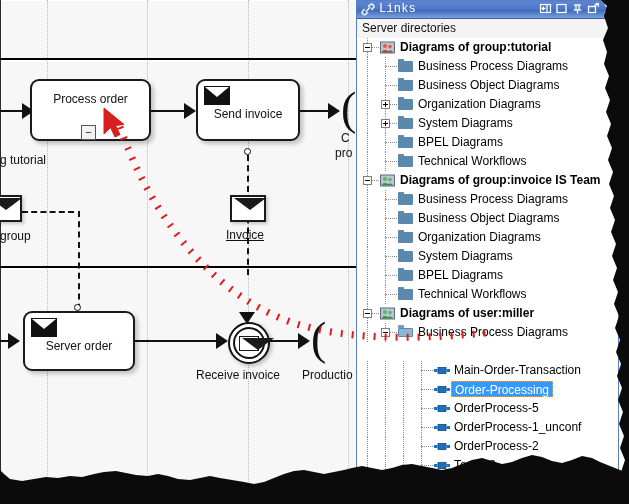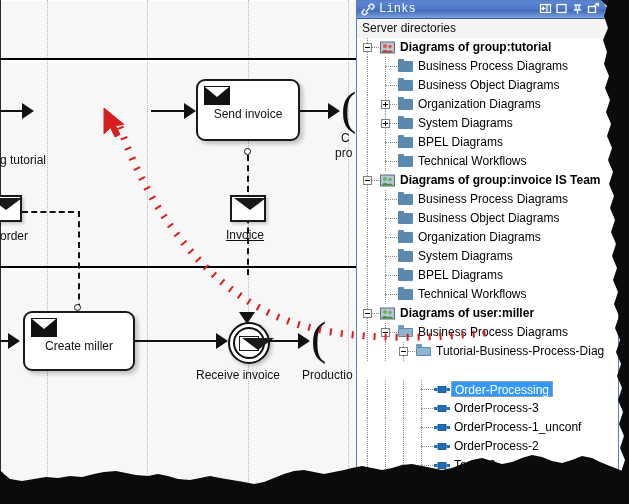--- a/index.html
+++ b/index.html
@@ -128,20 +128,24 @@
     <div class="gridline" style="left:147px;"></div>
     <div class="gridline" style="left:248px;"></div>
     <div class="gridline" style="left:348px;"></div>
 
     <div class="lane-sep" style="top:58px;"></div>
     <div class="lane-sep" style="top:266px;"></div>
 
     <div class="flow" style="left:0px;top:110px;width:22px;"></div>
     <div class="arrowhead" style="left:22px;top:103px;"></div>
 
+    <div class="task" style="left:30px;top:79px;width:121px;height:62px;">
+      <div class="task-label" style="top:11px;">Process order</div>
+      <div class="task-marker" style="left:49px;top:44px;">−</div>
+    </div>
 
     <div class="flow" style="left:151px;top:110px;width:33px;"></div>
     <div class="arrowhead" style="left:184px;top:103px;"></div>
 
     <div class="task" style="left:196px;top:79px;width:104px;height:62px;">
       <div class="env-filled" style="left:6px;top:5px;"></div>
       <div class="task-label" style="top:26px;">Send invoice</div>
     </div>
 
     <div class="flow" style="left:300px;top:110px;width:28px;"></div>
@@ -151,37 +155,37 @@
     <div class="canvas-text" style="left:0px;top:153px;">g tutorial</div>
     <div class="canvas-text" style="left:341px;top:131px;">C</div>
     <div class="canvas-text" style="left:335px;top:146px;">pro</div>
 
     <div class="assoc-dot" style="left:244px;top:148px;"></div>
     <div class="dash-v" style="left:247px;top:155px;height:120px;"></div>
 
     <div class="env-out" style="left:-14px;top:195px;width:36px;height:27px;">
       <div class="env-out-inner"></div>
     </div>
-    <div class="canvas-text" style="left:0px;top:229px;">order</div>
+    <div class="canvas-text" style="left:0px;top:229px;">group</div>
     <div class="dash-h" style="left:22px;top:211px;width:52px;"></div>
     <div class="dash-v" style="left:78px;top:211px;height:140px;"></div>
 
     <div class="env-out" style="left:230px;top:195px;width:36px;height:27px;">
       <div class="env-out-inner"></div>
     </div>
     <div class="canvas-text" style="left:226px;top:228px;text-decoration:underline;">Invoice</div>
 
     <div class="flow" style="left:0px;top:340px;width:8px;"></div>
     <div class="arrowhead" style="left:8px;top:333px;"></div>
 
     <div class="assoc-dot" style="left:74px;top:304px;"></div>
 
     <div class="task" style="left:23px;top:311px;width:112px;height:60px;">
       <div class="env-filled" style="left:6px;top:5px;"></div>
-      <div class="task-label" style="top:26px;">Create miller</div>
+      <div class="task-label" style="top:26px;">Server order</div>
     </div>
 
     <div class="flow" style="left:135px;top:340px;width:81px;"></div>
     <div class="arrowhead" style="left:216px;top:333px;"></div>
 
     <div class="assoc-tri-b" style="left:239px;top:312px;"></div>
 
     <div class="int-event" style="left:228px;top:322px;">
       <div class="int-event-in"></div>
       <div class="env-out" style="left:9px;top:12px;width:20px;height:15px;box-shadow:none;border-width:1.5px;">
@@ -380,56 +384,60 @@
           <div class="row-label bold" style="left: 43px;">Diagrams of user:miller</div>
         </div>
         <div class="row" style="top: 285px;">
           <div class="elbow" style="left: 10px; top: 0px; height: 19px;"></div>
           <div class="elbow" style="left: 28px; top: 0px; height: 19px;"></div>
           <div class="elbow-h" style="left: 28px; top: 9px; width: 12px;"></div>
           <div class="toggle" style="left: 24px;"></div>
           <div class="folder fold-open" style="left: 41px;"></div>
           <div class="row-label" style="left: 61px;">Business Process Diagrams</div>
         </div>
-        <div class="row" style="top: 304px;">
-          <div class="elbow" style="left: 10px; top: 0px; height: 19px;"></div>
-          <div class="elbow" style="left: 28px; top: 0px; height: 19px;"></div>
-          <div class="elbow" style="left: 46px; top: 0px; height: 19px;"></div>
-          <div class="elbow-h" style="left: 46px; top: 9px; width: 12px;"></div>
-          <div class="toggle" style="left: 42px;"></div>
-          <div class="folder fold-open" style="left: 59px;"></div>
-          <div class="row-label" style="left: 79px;">Tutorial-Business-Process-Diag</div>
-        </div>
-        <div class="row" style="top: 342px;">
+        <div class="row" style="top: 323px;">
           <div class="elbow" style="left: 10px; top: 0px; height: 19px;"></div>
           <div class="elbow" style="left: 28px; top: 0px; height: 19px;"></div>
           <div class="elbow" style="left: 46px; top: 0px; height: 19px;"></div>
           <div class="elbow" style="left: 64px; top: 0px; height: 19px;"></div>
           <div class="elbow-h" style="left: 64px; top: 9px; width: 12px;"></div>
           <svg class="diag-icon" viewBox="0 0 16 7" style="left: 77px;">
             <rect x="4" y="0.5" width="8" height="6" fill="#1c6fb8" stroke="#0d4a80" stroke-width="0.8"></rect>
             <rect x="0" y="2" width="3.5" height="3" fill="#1c6fb8"></rect>
             <rect x="12.5" y="2" width="3.5" height="3" fill="#1c6fb8"></rect>
           </svg>
-          <div class="sel" style="left: 94px; width: 102px;">
-            <div class="row-label" style="left: 3px; top: 1px;">Order-Processing</div>
-          </div>
-        </div>
-        <div class="row" style="top: 361px;">
+          <div class="row-label" style="left: 97px;">Main-Order-Transaction</div>
+        </div>
+        <div class="row" style="top: 342px;">
           <div class="elbow" style="left: 10px; top: 0px; height: 19px;"></div>
           <div class="elbow" style="left: 28px; top: 0px; height: 19px;"></div>
           <div class="elbow" style="left: 46px; top: 0px; height: 19px;"></div>
           <div class="elbow" style="left: 64px; top: 0px; height: 19px;"></div>
           <div class="elbow-h" style="left: 64px; top: 9px; width: 12px;"></div>
           <svg class="diag-icon" viewBox="0 0 16 7" style="left: 77px;">
             <rect x="4" y="0.5" width="8" height="6" fill="#1c6fb8" stroke="#0d4a80" stroke-width="0.8"></rect>
             <rect x="0" y="2" width="3.5" height="3" fill="#1c6fb8"></rect>
             <rect x="12.5" y="2" width="3.5" height="3" fill="#1c6fb8"></rect>
           </svg>
-          <div class="row-label" style="left: 97px;">OrderProcess-3</div>
+          <div class="sel" style="left: 94px; width: 102px;">
+            <div class="row-label" style="left: 3px; top: 1px;">Order-Processing</div>
+          </div>
+        </div>
+        <div class="row" style="top: 361px;">
+          <div class="elbow" style="left: 10px; top: 0px; height: 19px;"></div>
+          <div class="elbow" style="left: 28px; top: 0px; height: 19px;"></div>
+          <div class="elbow" style="left: 46px; top: 0px; height: 19px;"></div>
+          <div class="elbow" style="left: 64px; top: 0px; height: 19px;"></div>
+          <div class="elbow-h" style="left: 64px; top: 9px; width: 12px;"></div>
+          <svg class="diag-icon" viewBox="0 0 16 7" style="left: 77px;">
+            <rect x="4" y="0.5" width="8" height="6" fill="#1c6fb8" stroke="#0d4a80" stroke-width="0.8"></rect>
+            <rect x="0" y="2" width="3.5" height="3" fill="#1c6fb8"></rect>
+            <rect x="12.5" y="2" width="3.5" height="3" fill="#1c6fb8"></rect>
+          </svg>
+          <div class="row-label" style="left: 97px;">OrderProcess-5</div>
         </div>
         <div class="row" style="top: 380px;">
           <div class="elbow" style="left: 10px; top: 0px; height: 19px;"></div>
           <div class="elbow" style="left: 28px; top: 0px; height: 19px;"></div>
           <div class="elbow" style="left: 46px; top: 0px; height: 19px;"></div>
           <div class="elbow" style="left: 64px; top: 0px; height: 19px;"></div>
           <div class="elbow-h" style="left: 64px; top: 9px; width: 12px;"></div>
           <svg class="diag-icon" viewBox="0 0 16 7" style="left: 77px;">
             <rect x="4" y="0.5" width="8" height="6" fill="#1c6fb8" stroke="#0d4a80" stroke-width="0.8"></rect>
             <rect x="0" y="2" width="3.5" height="3" fill="#1c6fb8"></rect>

